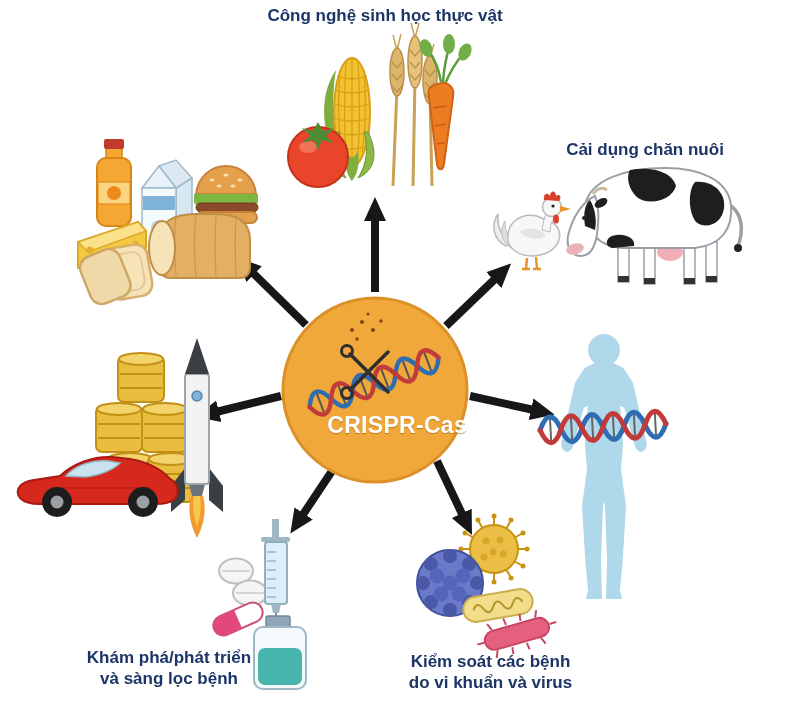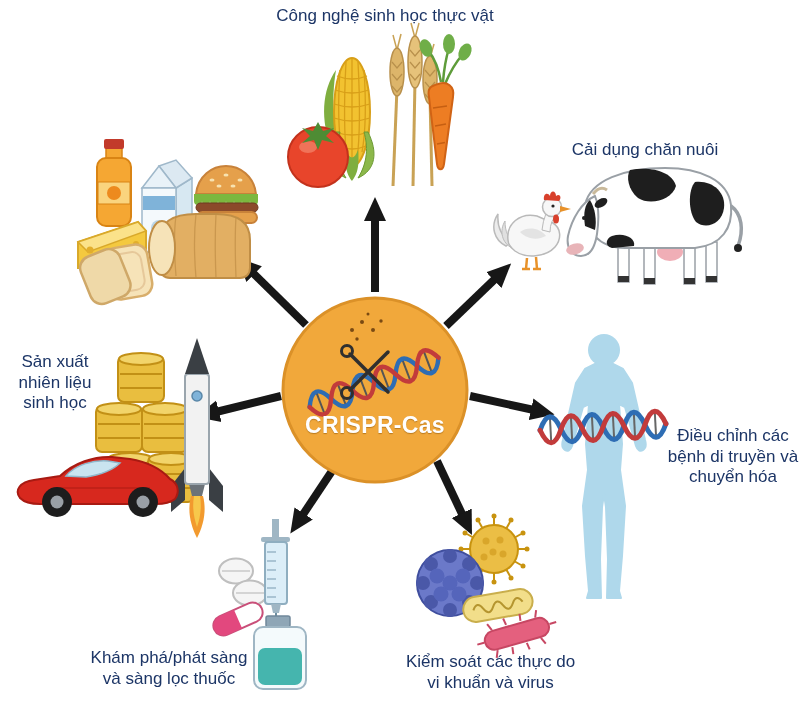--- a/index.html
+++ b/index.html
@@ -1,21 +1,21 @@
 <!DOCTYPE html>
 <html><head>
 <meta charset="utf-8">
 <style>
   *{box-sizing:border-box}
   html,body{margin:0;padding:0;background:#ffffff}
   body{font-family:"Liberation Sans","DejaVu Sans",sans-serif}
   .canvas{position:relative;width:800px;height:716px;background:#ffffff;overflow:hidden}
   .art{position:absolute;left:0;top:0}
-  .lbl{position:absolute;color:#1C3566;font-weight:400;font-size:17px;line-height:1.22;text-align:center}
-  .center-lbl{position:absolute;left:283px;top:412px;width:184px;text-align:center;color:#ffffff;
+  .lbl{position:absolute;color:#1C3566;font-weight:700;font-size:17px;line-height:1.22;text-align:center}
+  .center-lbl{position:absolute;left:283px;top:412px;width:184px;text-align:right;color:#ffffff;
     font-weight:700;font-size:23px;letter-spacing:.3px;text-shadow:0 1px 1px rgba(140,85,10,.55)}
 </style>
 </head>
 <body>
 
 <div class="canvas">
 
 <svg class="art" width="800" height="716" viewBox="0 0 800 716" xmlns="http://www.w3.org/2000/svg">
   <defs>
     <marker id="ah" markerUnits="userSpaceOnUse" markerWidth="26" markerHeight="24" refX="3" refY="12" orient="auto">
@@ -418,23 +418,21 @@
       <rect x="484" y="624" width="66" height="19" rx="9.5" fill="#E4607E" stroke="#C74763" stroke-width="2"></rect>
     </g>
   </g>
 </svg>
 
 <div class="lbl" style="left:235px;top:6px;width:300px">Công nghệ sinh học thực vật</div>
 
 
 <div class="lbl" style="left:545px;top:140px;width:200px">Cải dụng chăn nuôi</div>
 
-<div class="lbl" style="left:6px;top:352px;width:98px">Sản xuất nhiên liệu sinh học</div>
-
-<div class="lbl" style="left:666px;top:426px;width:134px">Điều chỉnh các bệnh di truyền và chuyển hóa</div>
-
-<div class="lbl" style="left:80px;top:648px;width:178px">Khám phá/phát sàng và sàng lọc thuốc</div>
-
-<div class="lbl" style="left:398px;top:652px;width:185px">Kiểm soát các thực do vi khuẩn và virus</div>
+
+
+<div class="lbl" style="left:80px;top:648px;width:178px">Khám phá/phát triển và sàng lọc bệnh</div>
+
+<div class="lbl" style="left:398px;top:652px;width:185px">Kiểm soát các bệnh do vi khuẩn và virus</div>
 
 <div class="center-lbl">CRISPR-Cas</div>
 
 </div>
 
 </body></html>

